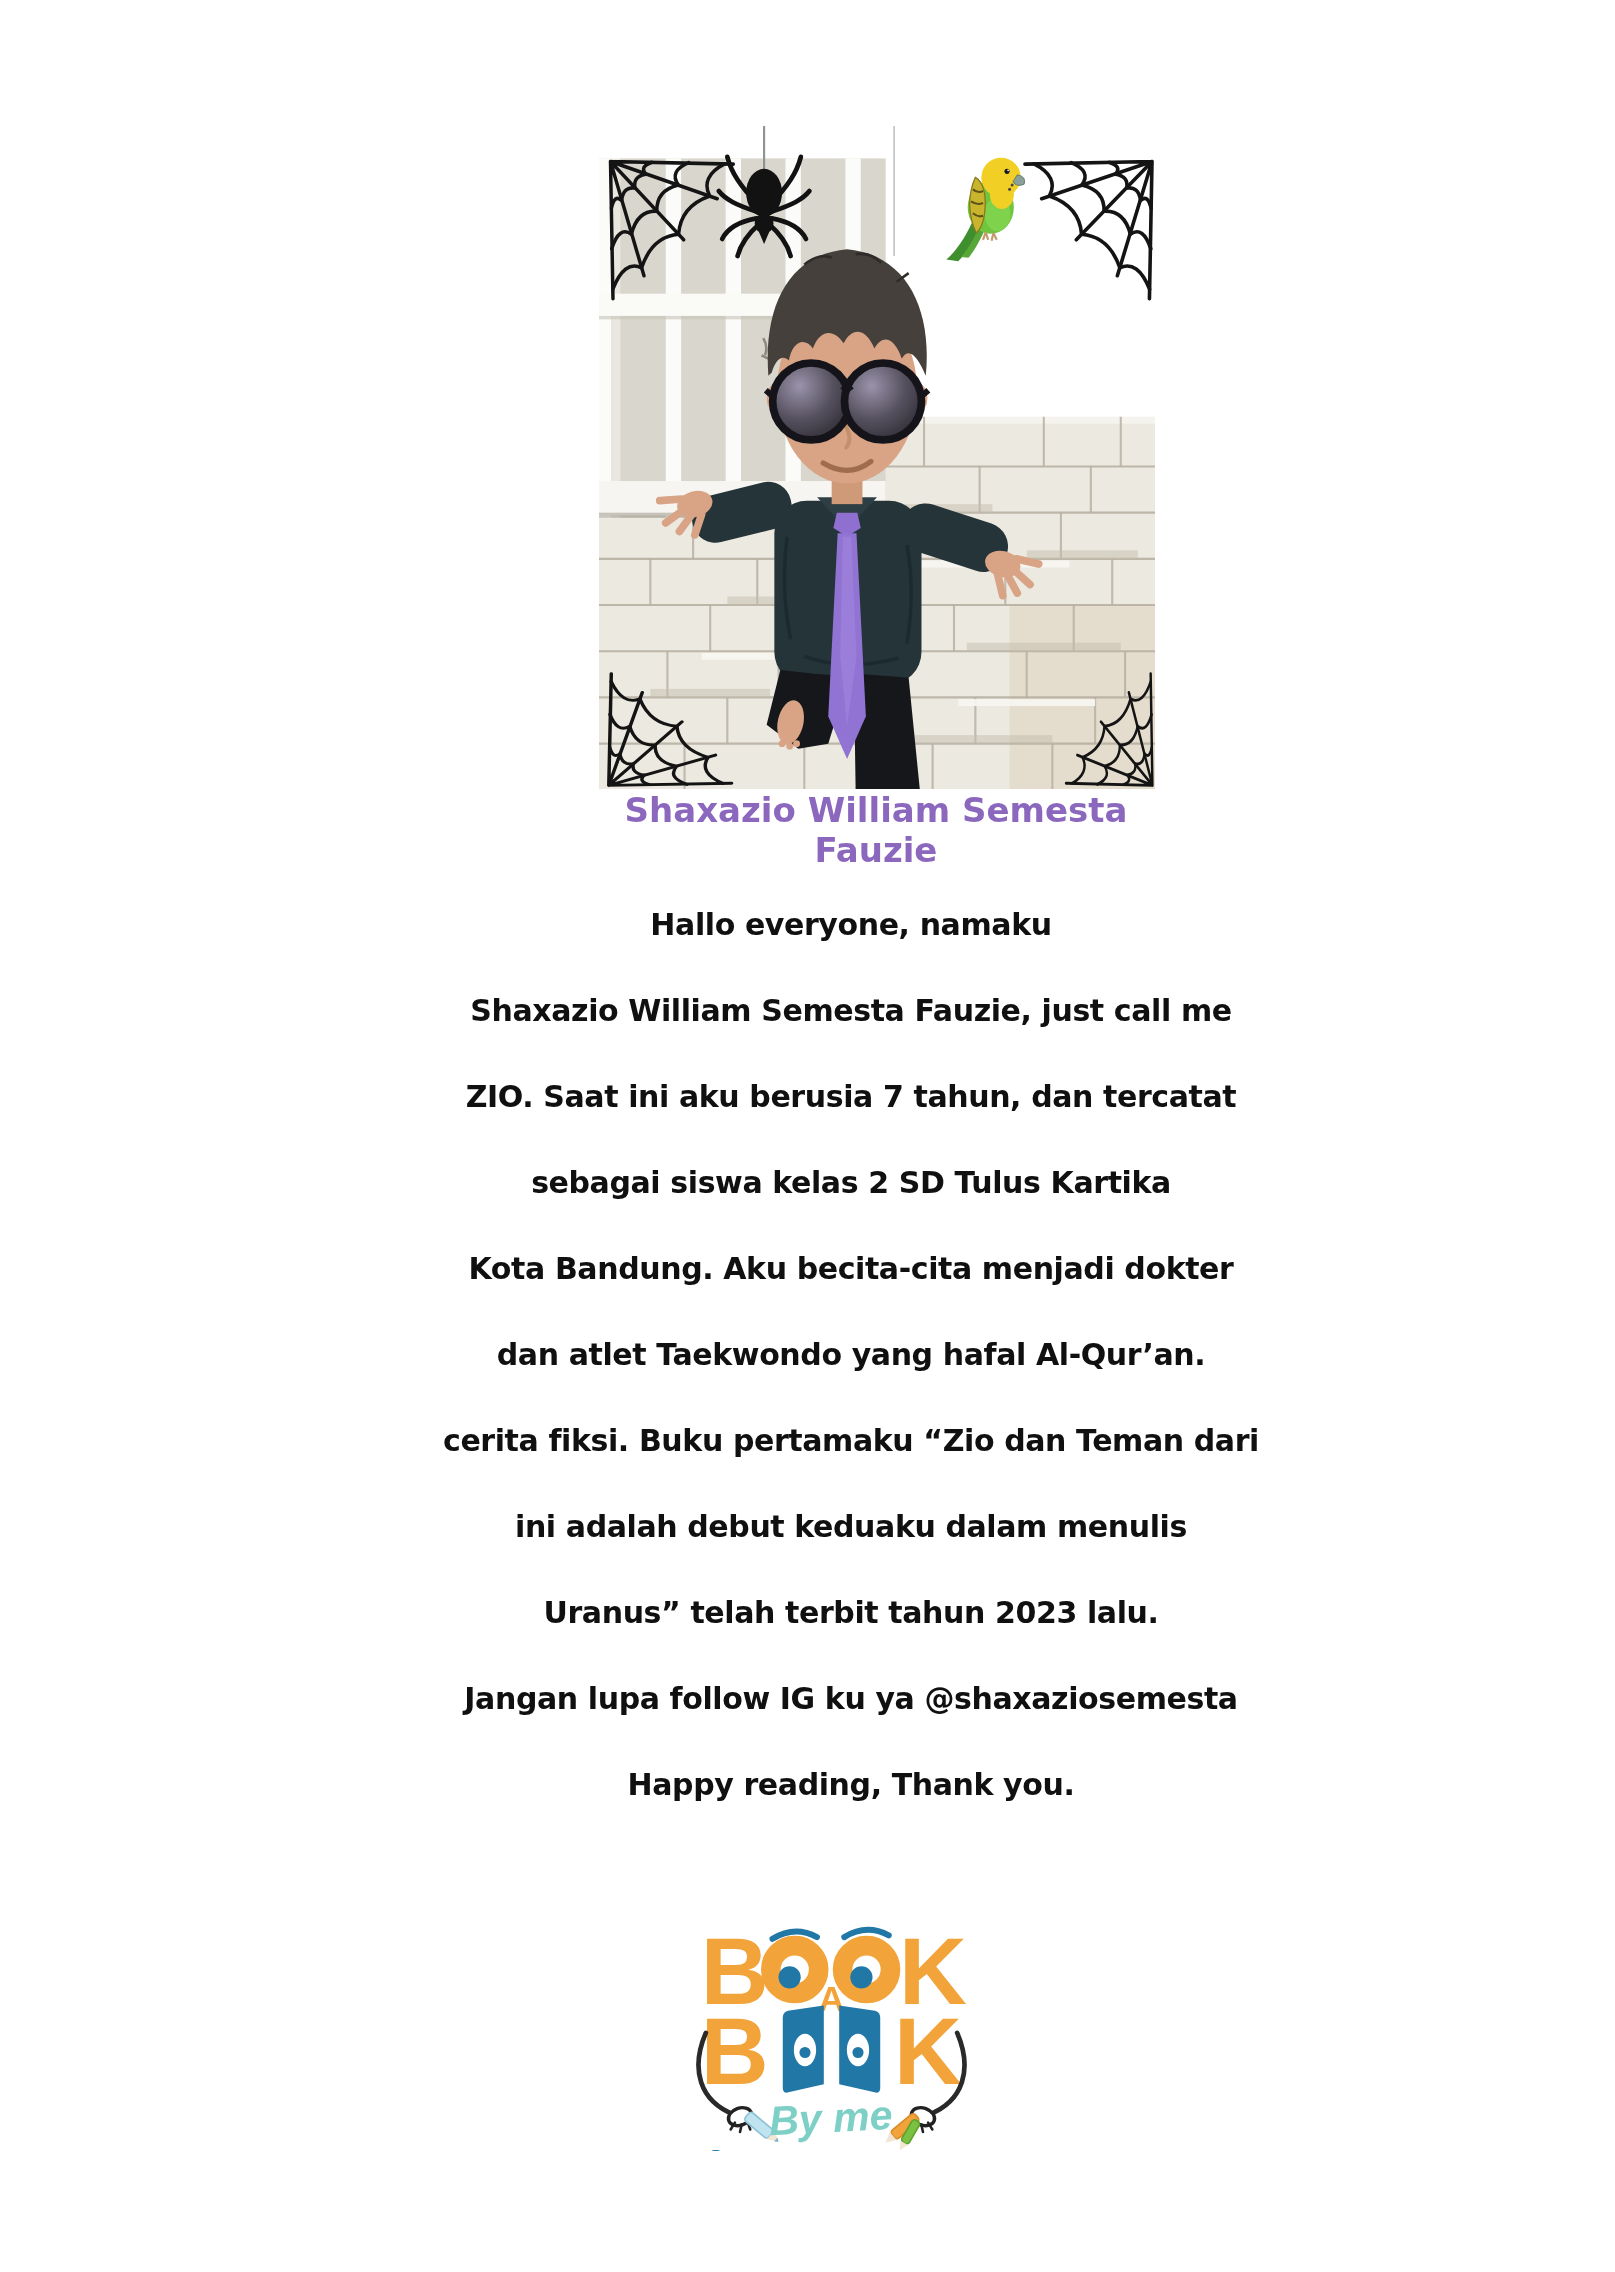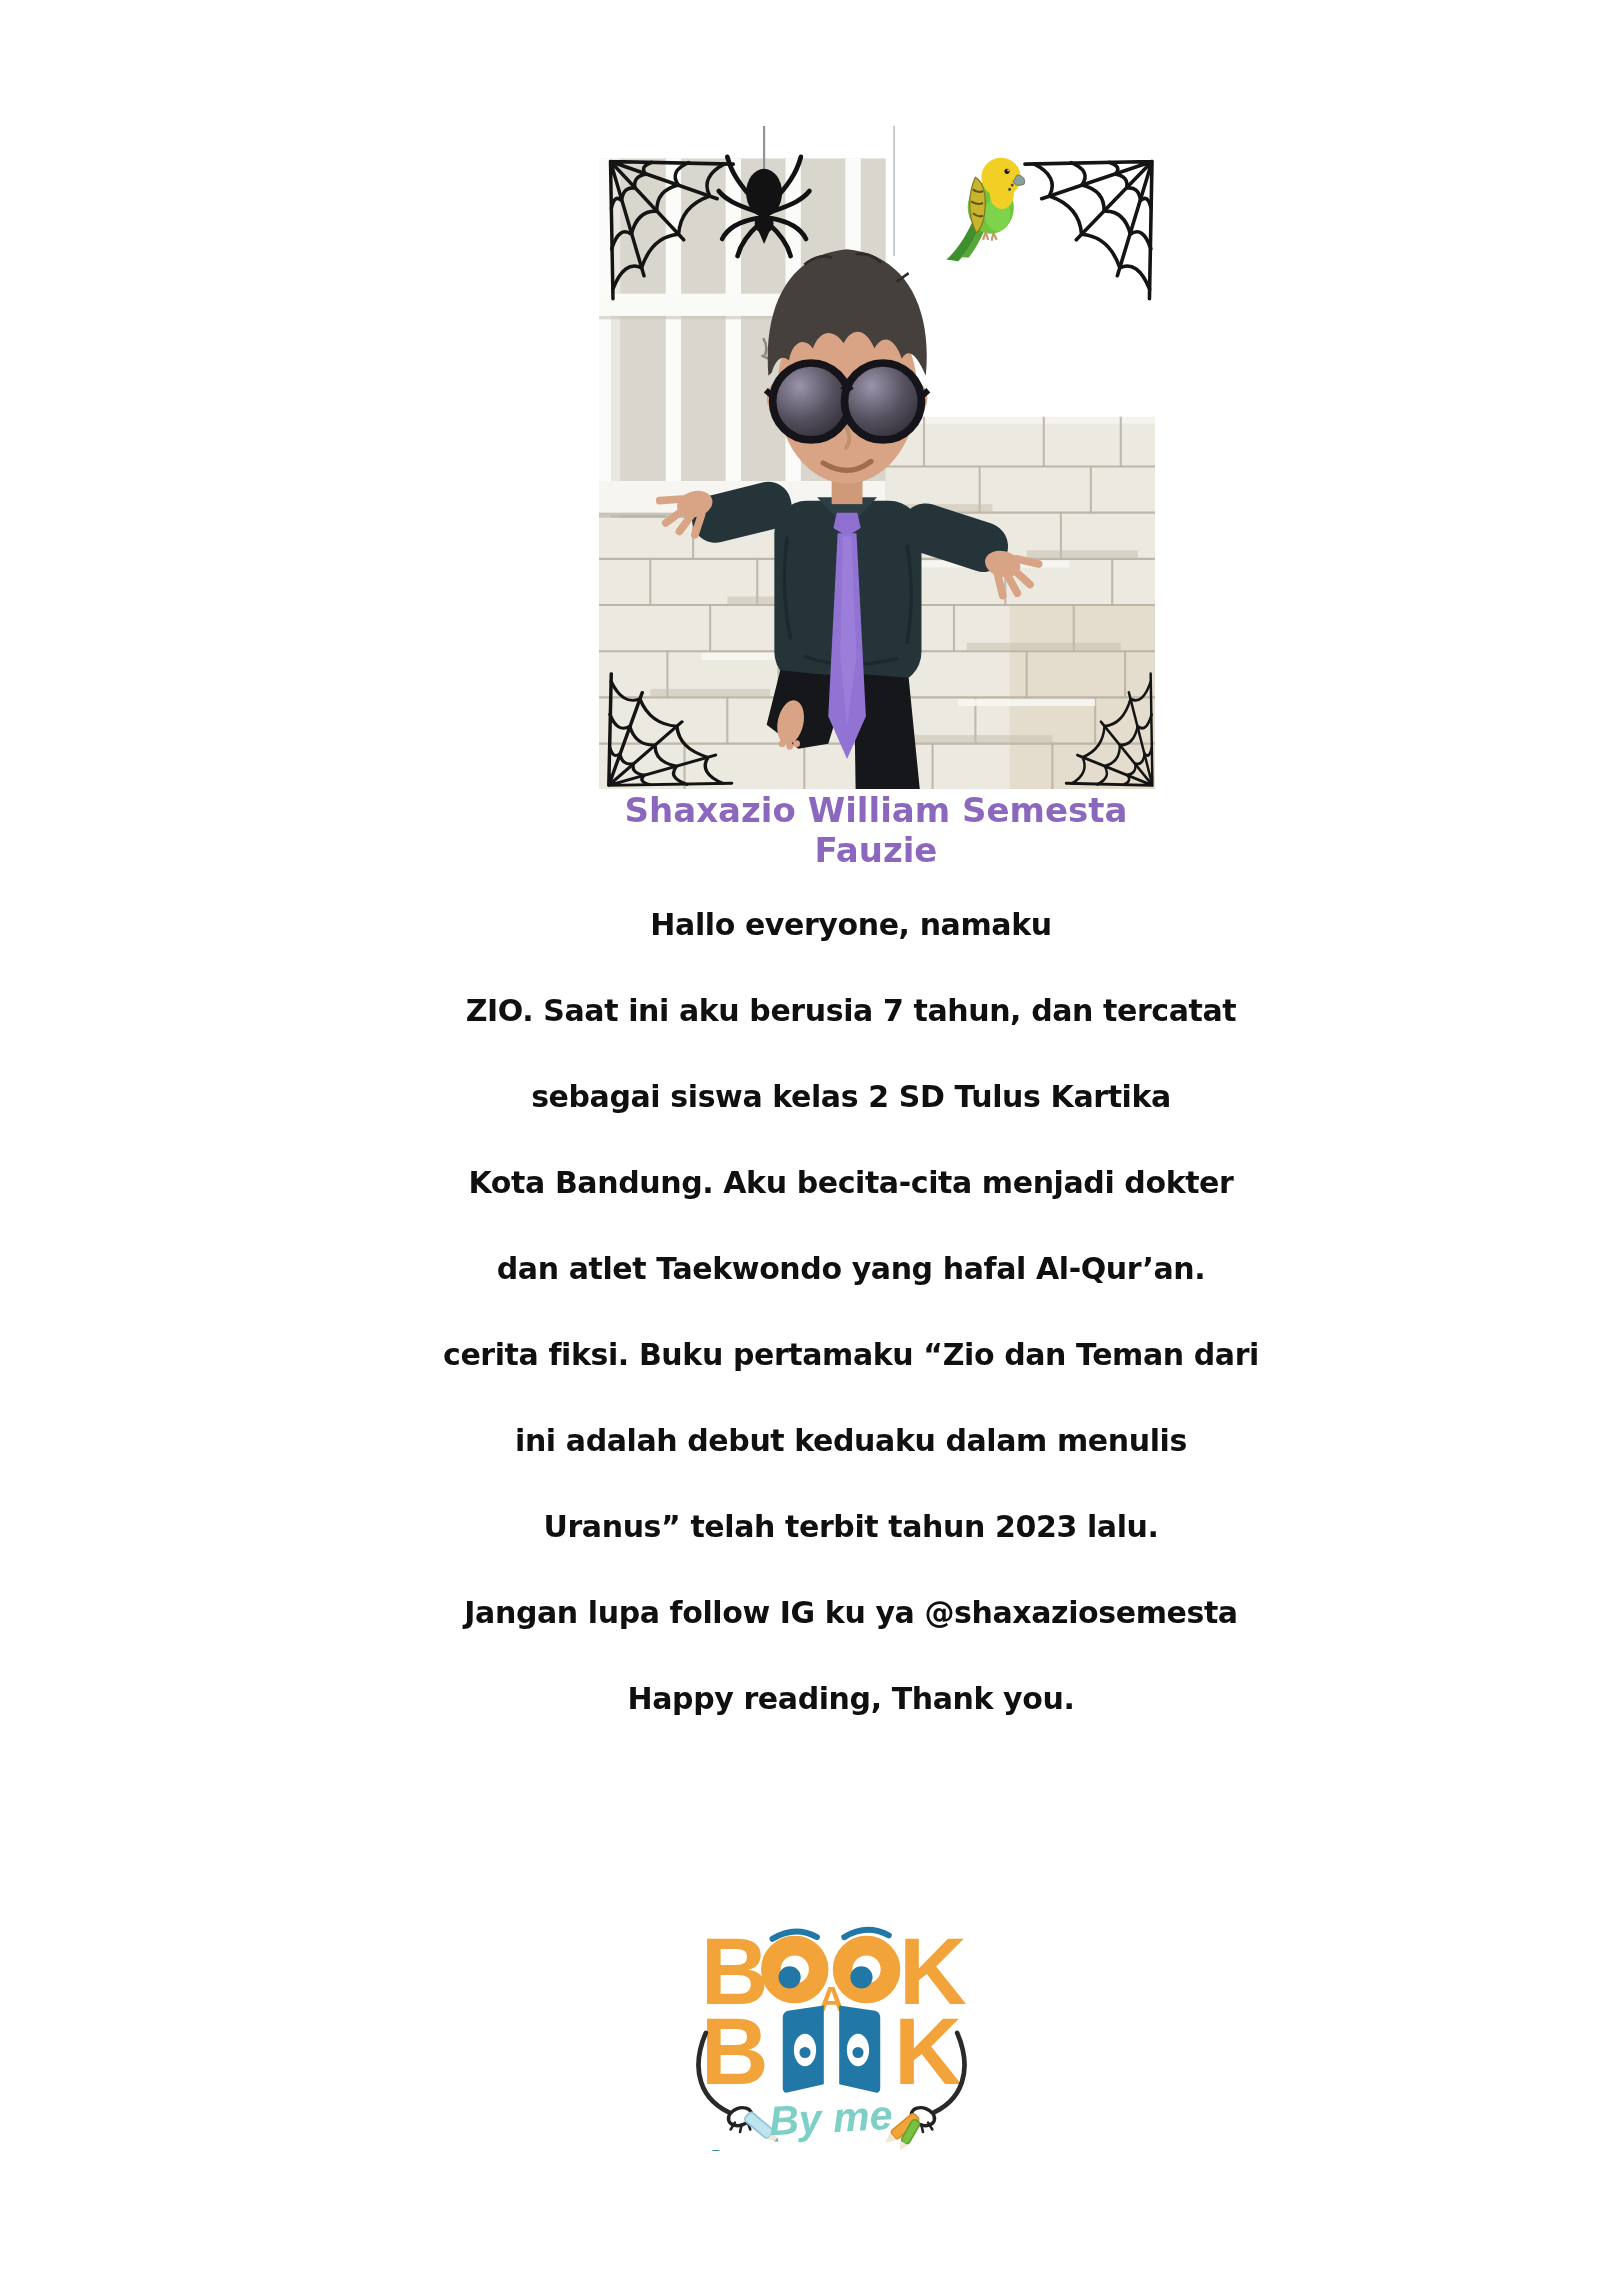--- a/index.html
+++ b/index.html
@@ -208,20 +208,21 @@
       <use href="#webshape" transform="translate(648,40) scale(-1.5,1.5)"></use>
       <use href="#webshape" transform="translate(10,772) scale(1.45,-1.22)"></use>
       <use href="#webshape" transform="translate(648,772) scale(-1.02,-1.22)"></use>
     </svg>
   </div>
 
   <div class="caption">Shaxazio William Semesta Fauzie</div>
 
   <div class="bio">
     <div class="line">Hallo everyone, namaku</div>
+    <div class="line">Shaxazio William Semesta Fauzie, just call me</div>
     <div class="line">ZIO. Saat ini aku berusia 7 tahun, dan tercatat</div>
     <div class="line">sebagai siswa kelas 2 SD Tulus Kartika</div>
     <div class="line">Kota Bandung. Aku becita-cita menjadi dokter</div>
     <div class="line">dan atlet Taekwondo yang hafal Al-Qur’an.</div>
     <div class="line">cerita fiksi. Buku pertamaku “Zio dan Teman dari</div>
     <div class="line">ini adalah debut keduaku dalam menulis</div>
     <div class="line">Uranus” telah terbit tahun 2023 lalu.</div>
     <div class="line">Jangan lupa follow IG ku ya @shaxaziosemesta</div>
     <div class="line">Happy reading, Thank you.</div>
   </div>

